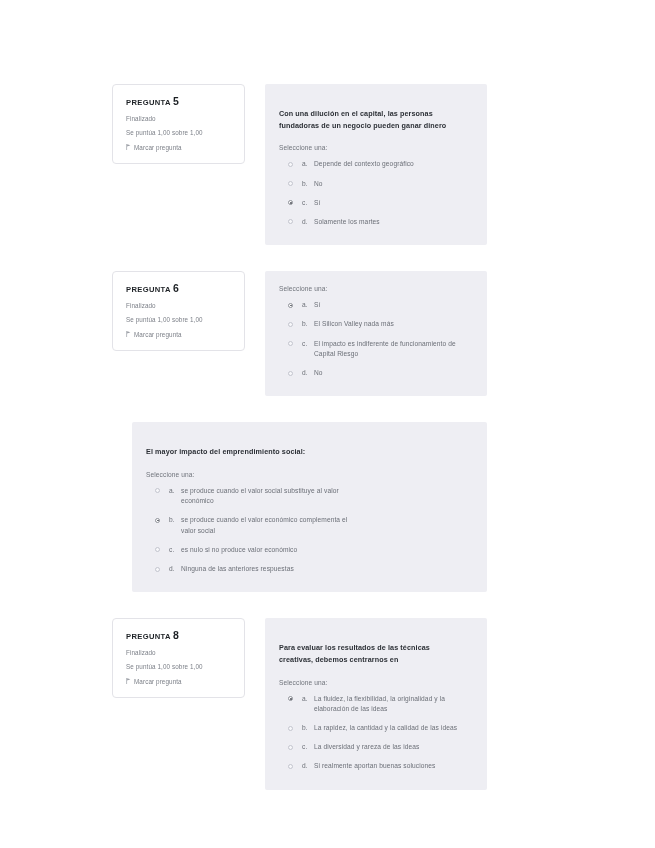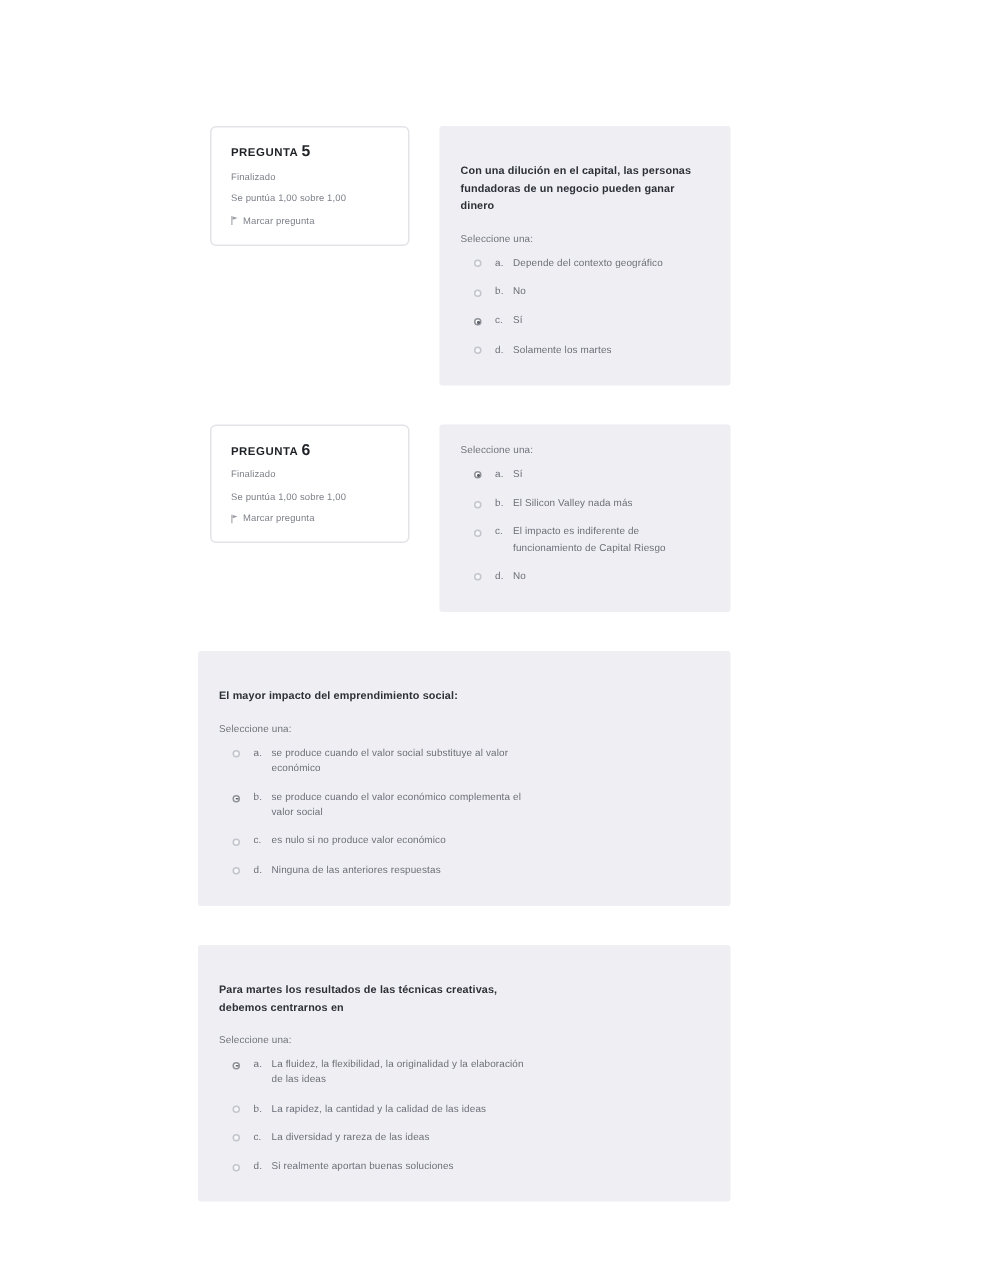--- a/index.html
+++ b/index.html
@@ -39,21 +39,20 @@
 
   
   .qinfo {
     width: 133px;
     box-sizing: border-box;
     background: #ffffff;
     border: 1px solid #e3e3e8;
     border-radius: 4px;
     padding: 11px 11px 12px 13px;
     flex: 0 0 auto;
-    margin-left: 28px;
   }
 
   .qinfo-title {
     font-size: 7.6px;
     font-weight: bold;
     color: #1d2125;
     letter-spacing: 0.35px;
     margin: 0 0 7px 0;
     line-height: 1.1;
     text-transform: uppercase;
@@ -288,22 +287,36 @@
             </li>
             <li class="answer-row">
               <span class="radio" role="radio" aria-checked="false"></span>
               <span class="answer-letter">d.</span>
               <span class="answer-text">Ninguna de las anteriores respuestas</span>
             </li>
           </ul>
         </div>
       </div>
       <div class="question-block">
+        <div class="qinfo">
+          <div class="qinfo-title"><span>PREGUNTA</span> <span class="qnum">8</span></div>
+          <div class="qinfo-state">Finalizado</div>
+          <div class="qinfo-grade">Se puntúa 1,00 sobre 1,00</div>
+          <div class="qinfo-flag">
+            <span class="flag-glyph">
+              <svg width="5" height="6" viewBox="0 0 5 6" xmlns="http://www.w3.org/2000/svg">
+                <path d="M0.6 0 L0.6 6" stroke="#9a9da4" stroke-width="0.7" fill="none"></path>
+                <path d="M1.1 0.3 L4.4 1.3 L1.1 2.5 Z" fill="#9a9da4"></path>
+              </svg>
+            </span>
+            <span>Marcar pregunta</span>
+          </div>
+        </div>
         <div class="qcontent">
-          <div class="qtext">Para martes los resultados de las técnicas creativas, debemos centrarnos en</div>
+          <div class="qtext">Para evaluar los resultados de las técnicas creativas, debemos centrarnos en</div>
           <div class="qprompt">Seleccione una:</div>
           <ul class="answers">
             <li class="answer-row">
               <span class="radio checked" role="radio" aria-checked="true"></span>
               <span class="answer-letter">a.</span>
               <span class="answer-text">La fluidez, la flexibilidad, la originalidad y la elaboración de las ideas</span>
             </li>
             <li class="answer-row">
               <span class="radio" role="radio" aria-checked="false"></span>
               <span class="answer-letter">b.</span>

